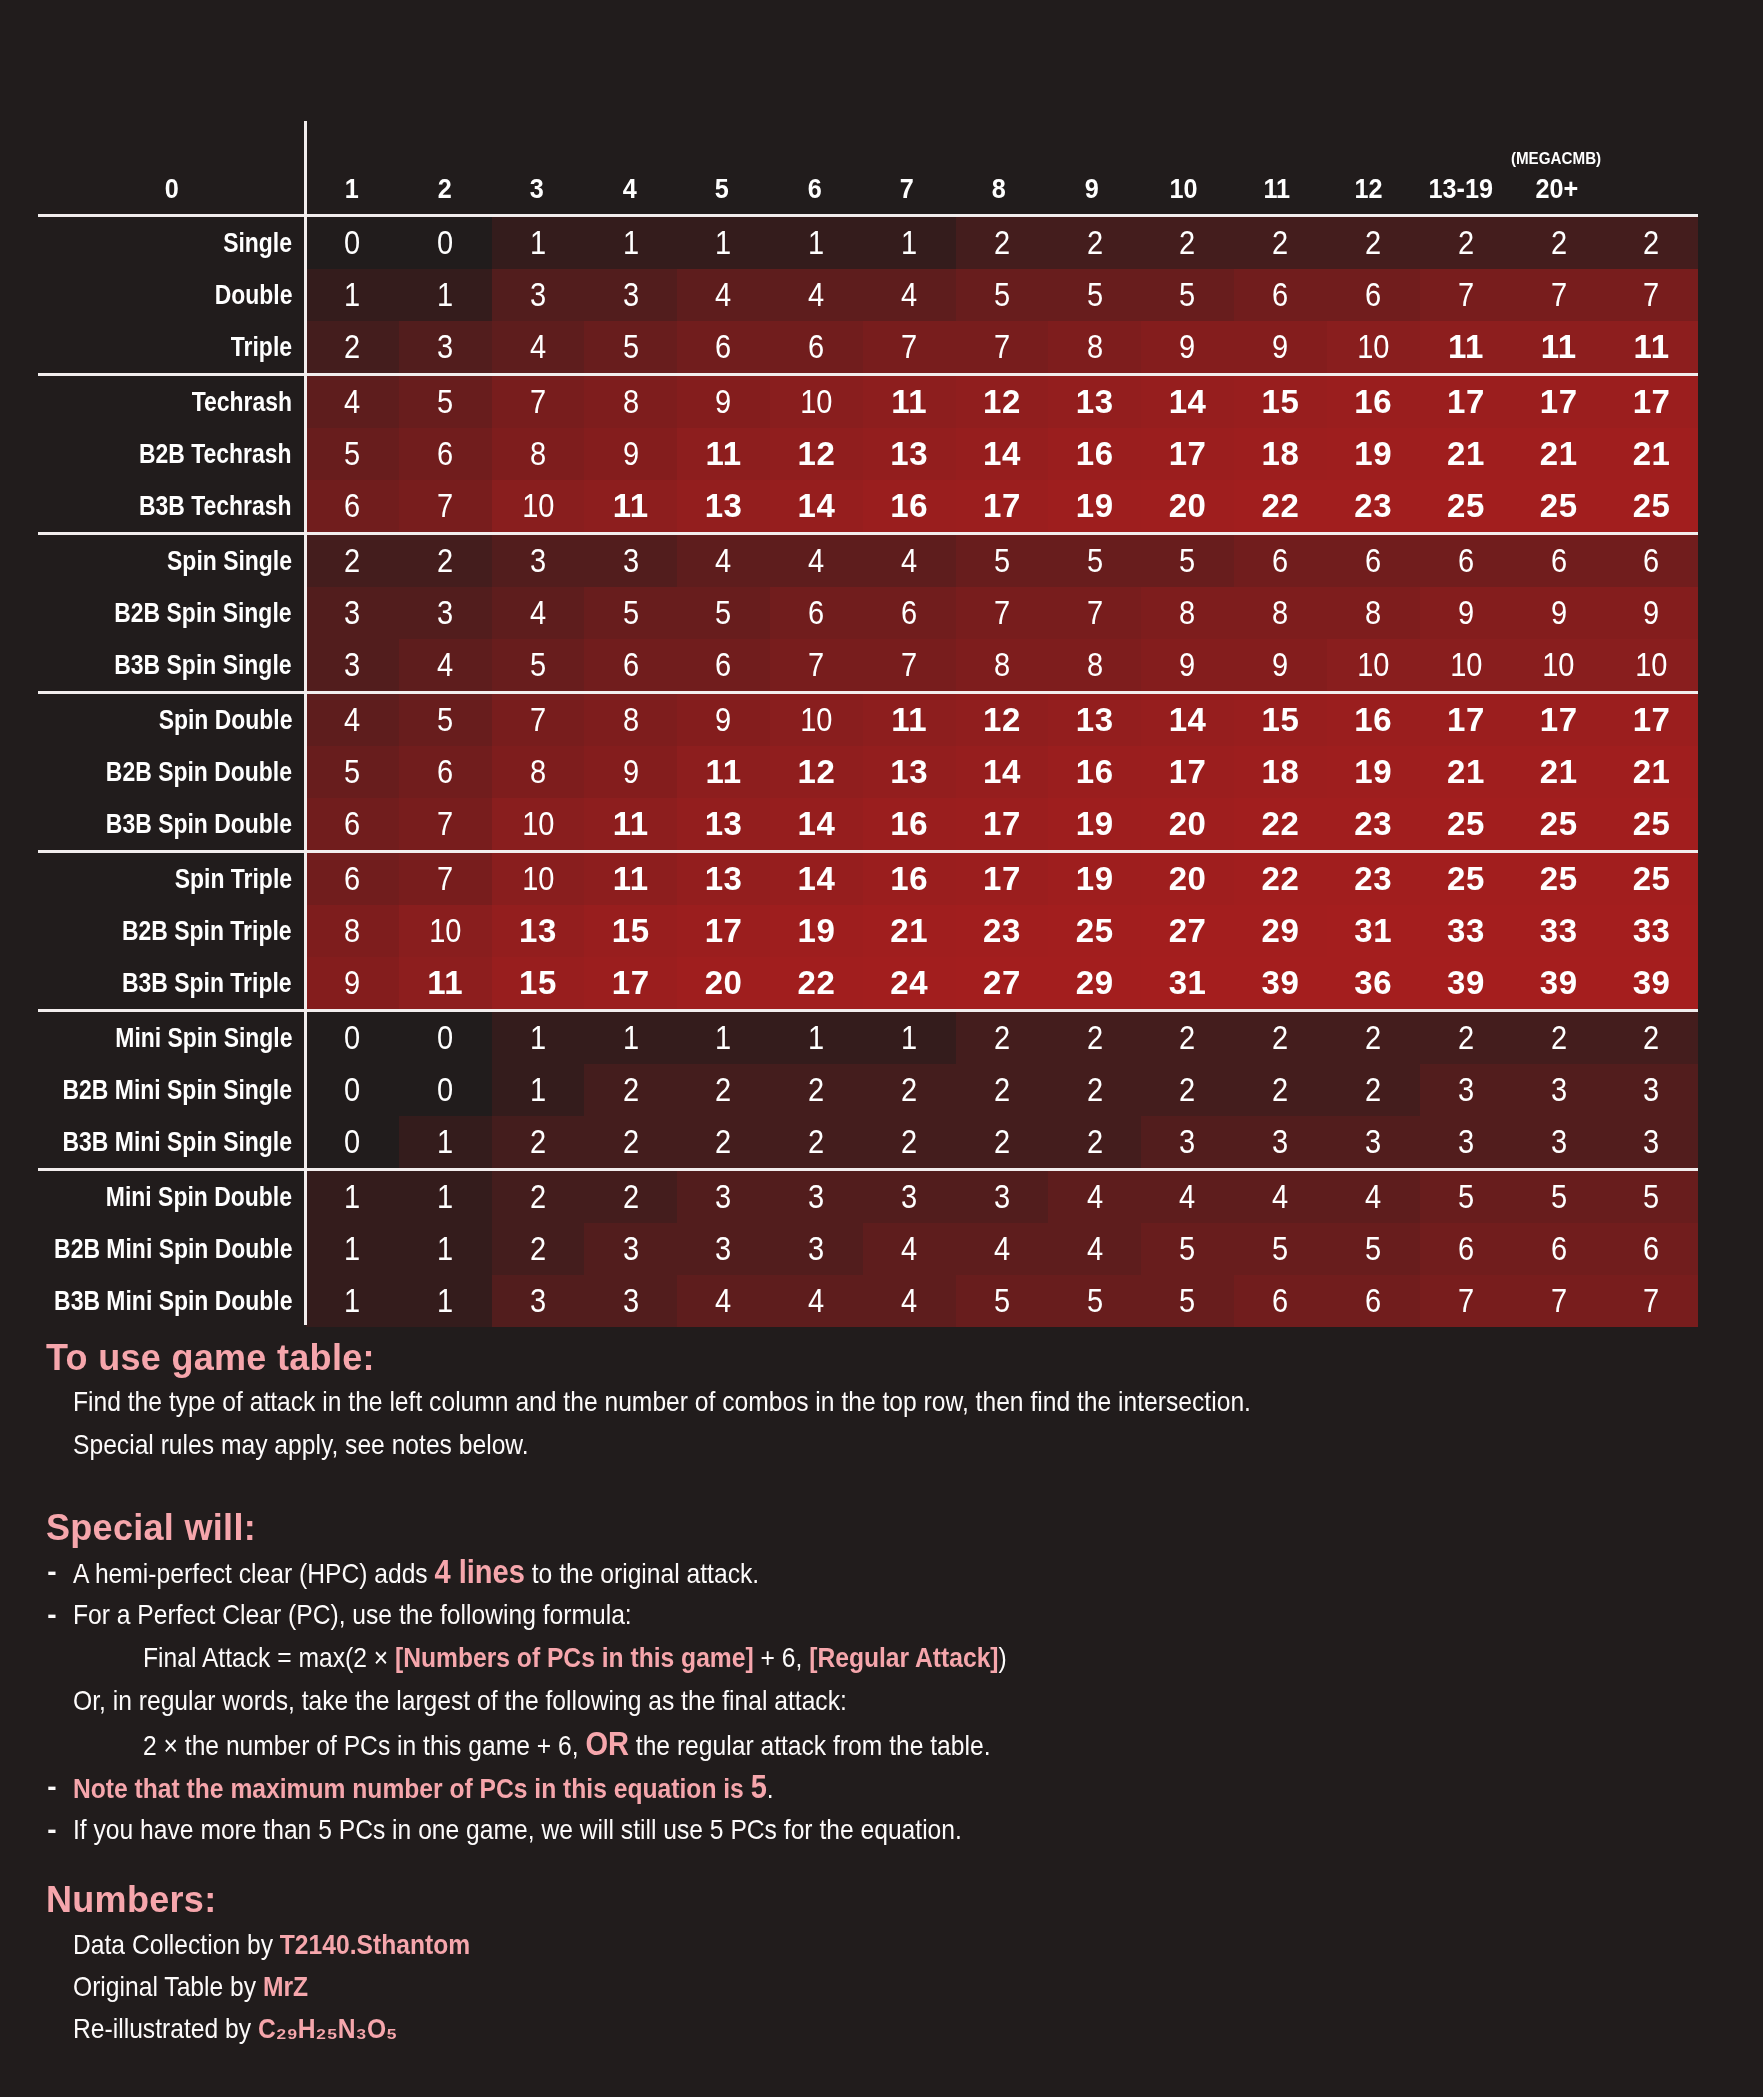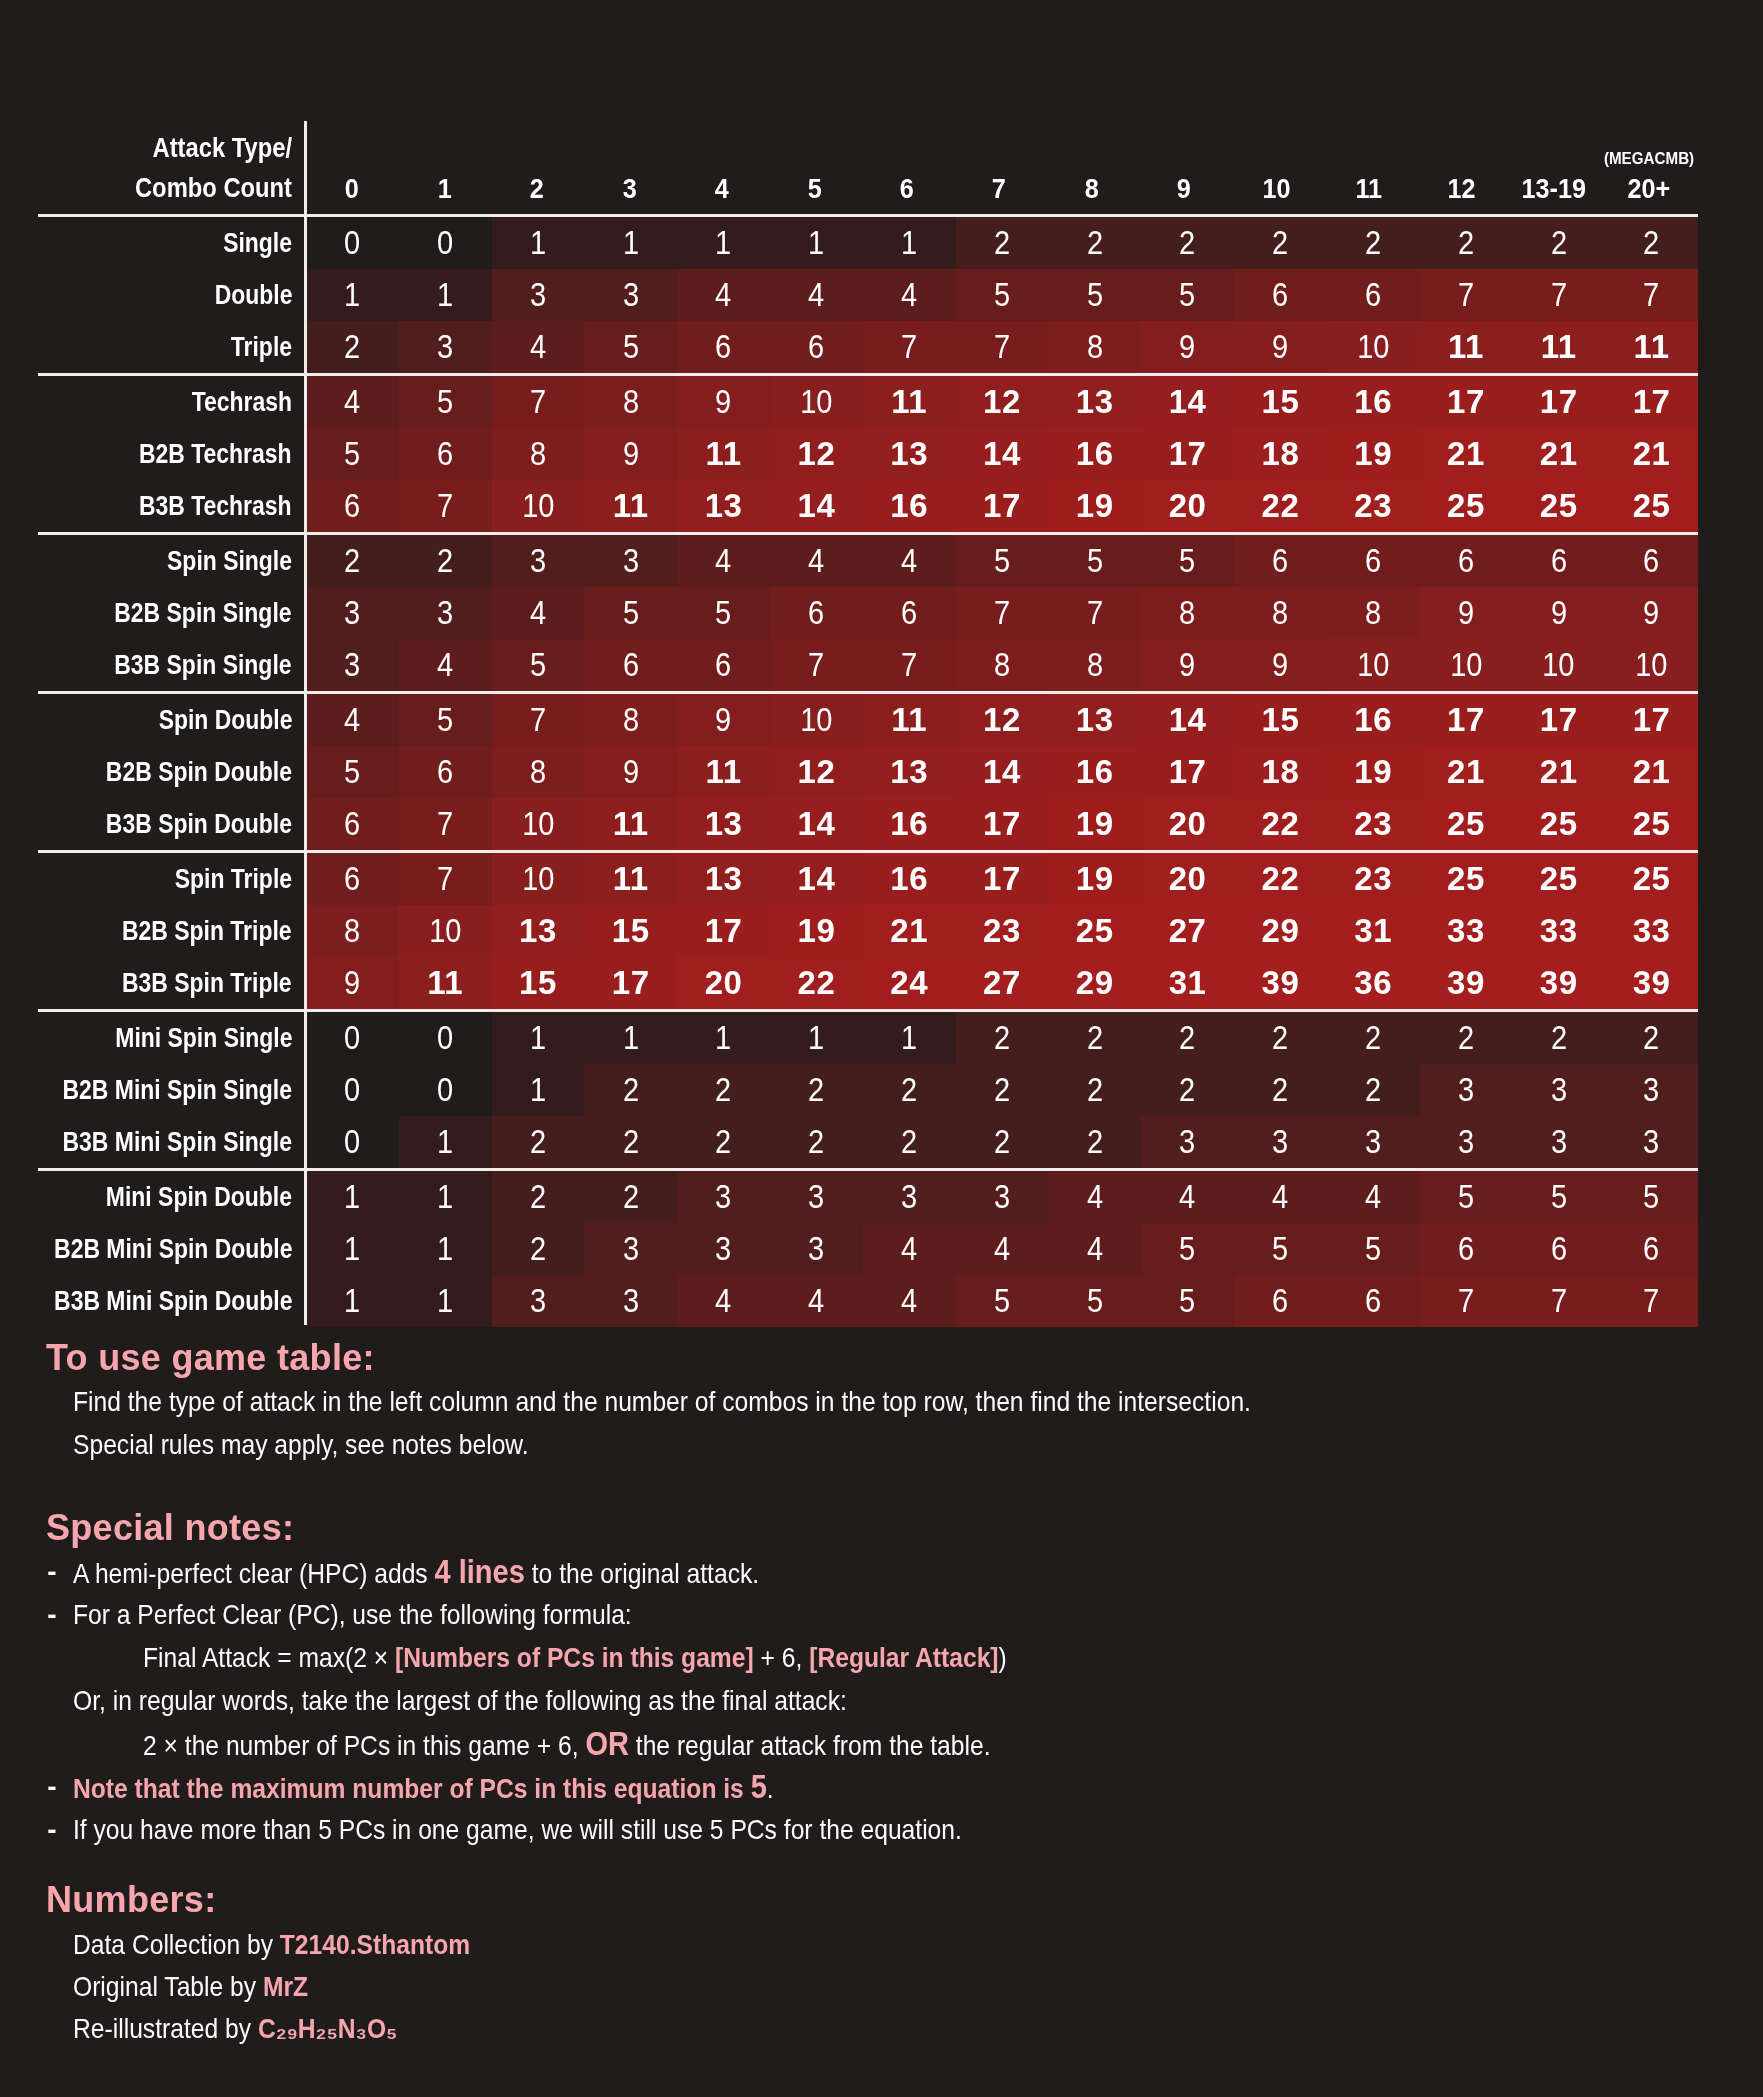--- a/index.html
+++ b/index.html
@@ -63,24 +63,20 @@
   .cline .content { position:absolute; left:0; transform:scaleX(0.88); transform-origin:0 50%; white-space:nowrap; }
 </style>
 </head>
 <body>
 
 <div class="poster">
 
 
   <div class="table-wrap">
     <div class="thead">
-      <div class="corner">
-        <div>Attack Type/</div>
-        <div>Combo Count</div>
-      </div>
 
     <div class="colhead">
           <div class="num">0</div>
         </div>
         <div class="colhead">
           <div class="num">1</div>
         </div>
         <div class="colhead">
           <div class="num">2</div>
         </div>
@@ -1195,21 +1191,21 @@
   <div class="h2" style="top:1340px;">To use game table:</div>
   <div class="lines" style="left:73px; top:1384px;">
       <div class="tline">
         <span class="content seg-plain">Find the type of attack in the left column and the number of combos in the top row, then find the intersection.</span>
       </div>
       <div class="tline">
         <span class="content seg-plain">Special rules may apply, see notes below.</span>
       </div>
     </div>
 
-  <div class="h2" style="top:1510px;">Special notes:</div>
+  <div class="h2" style="top:1510px;">Special will:</div>
   <div class="lines" style="left:46px; top:1554px;">
       <div class="nline">
         <span class="dash">-</span>
         <span class="content"><span class="seg-plain">A hemi-perfect clear (HPC) adds </span><span class="seg-accent-big">4 lines</span><span class="seg-plain"> to the original attack.</span></span>
       </div>
       <div class="nline">
         <span class="dash">-</span>
         <span class="content"><span class="seg-plain">For a Perfect Clear (PC), use the following formula:</span></span>
       </div>
       <div class="nline indent2">

